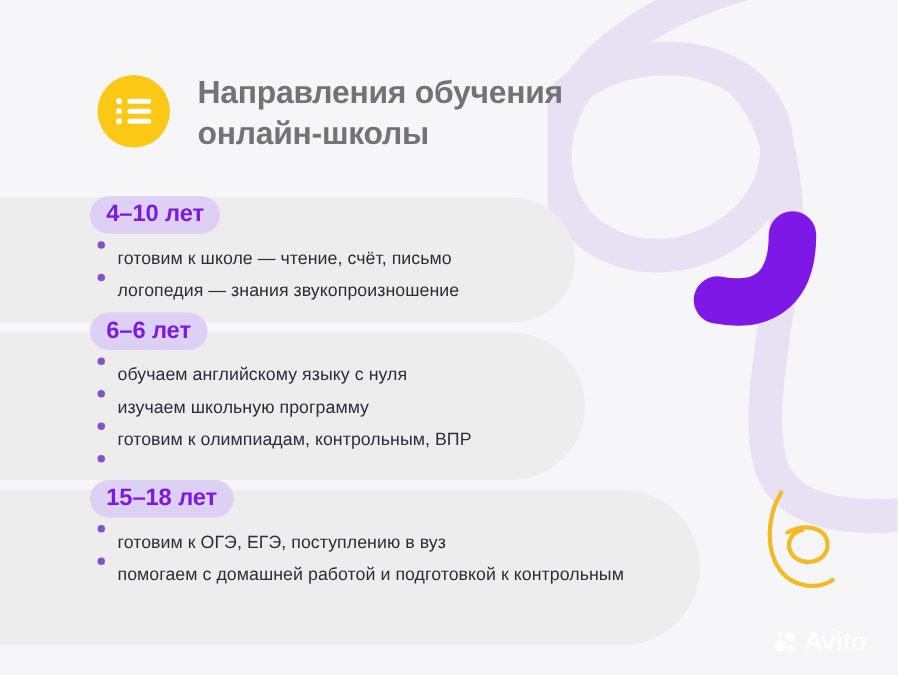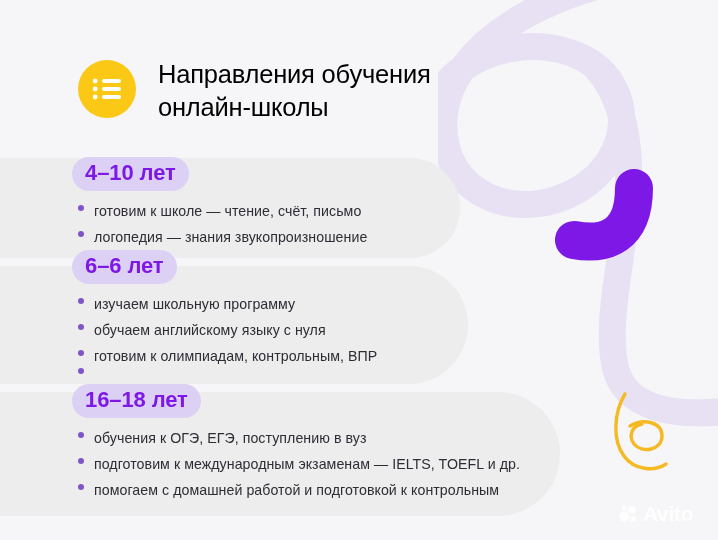--- a/index.html
+++ b/index.html
@@ -57,51 +57,51 @@
     background:#fcc816;
     display:flex;
     align-items:center;
     justify-content:center;
     margin-top:4px;
   }
   #list-badge svg { display:block; }
 
   #page-title {
     font-size:25.5px;
-    font-weight:normal;
+    font-weight:bold;
     line-height:1.28;
     letter-spacing:-0.2px;
-    color:#000000;
+    color:#737373;
     white-space:pre-line;
     padding-top:2px;
   }
 
   
   .group { position:absolute; left:72px; }
   #group-1 { top:157px; }
   #group-2 { top:250px; }
   #group-3 { top:384px; }
 
   .age-pill {
     display:inline-block;
     background:#ddd0f5;
     color:#7d18e6;
-    font-size:22px;
+    font-size:19px;
     font-weight:bold;
     letter-spacing:-0.1px;
     padding:4px 13px 5px 13px;
     border-radius:999px;
     line-height:1.12;
   }
 
   .bullet-list { list-style:none; margin-top:9px; }
 
   .bullet-item {
     display:flex;
-    align-items:center;
+    align-items:flex-start;
     gap:10px;
     padding-left:6px;
     margin-bottom:4px;
   }
   .bullet-item:last-child { margin-bottom:0; }
 
   .dot {
     flex:0 0 auto;
     width:6px; height:6px;
     border-radius:50%;
@@ -195,46 +195,42 @@
       <span class="bullet-text">логопедия — знания звукопроизношение</span>
     </li>
   </ul>
 </div>
 
 <div class="group" id="group-2">
   <span class="age-pill">6–6 лет</span>
   <ul class="bullet-list">
     <li class="bullet-item">
       <span class="dot"></span>
+      <span class="bullet-text">обучаем английскому языку с нуля</span>
+    </li>
+    <li class="bullet-item">
+      <span class="dot"></span>
       <span class="bullet-text">изучаем школьную программу</span>
     </li>
     <li class="bullet-item">
       <span class="dot"></span>
-      <span class="bullet-text">обучаем английскому языку с нуля</span>
-    </li>
-    <li class="bullet-item">
-      <span class="dot"></span>
       <span class="bullet-text">готовим к олимпиадам, контрольным, ВПР</span>
     </li>
     <li class="bullet-item">
       <span class="dot"></span>
     </li>
   </ul>
 </div>
 
 <div class="group" id="group-3">
-  <span class="age-pill">16–18 лет</span>
+  <span class="age-pill">15–18 лет</span>
   <ul class="bullet-list">
     <li class="bullet-item">
       <span class="dot"></span>
-      <span class="bullet-text">обучения к ОГЭ, ЕГЭ, поступлению в вуз</span>
-    </li>
-    <li class="bullet-item">
-      <span class="dot"></span>
-      <span class="bullet-text">подготовим к международным экзаменам — IELTS, TOEFL и др.</span>
+      <span class="bullet-text">готовим к ОГЭ, ЕГЭ, поступлению в вуз</span>
     </li>
     <li class="bullet-item">
       <span class="dot"></span>
       <span class="bullet-text">помогаем с домашней работой и подготовкой к контрольным</span>
     </li>
   </ul>
 </div>
 
 <div id="avito">
   <svg id="avito-dots" width="20" height="20" viewBox="0 0 20 20" fill="none">

